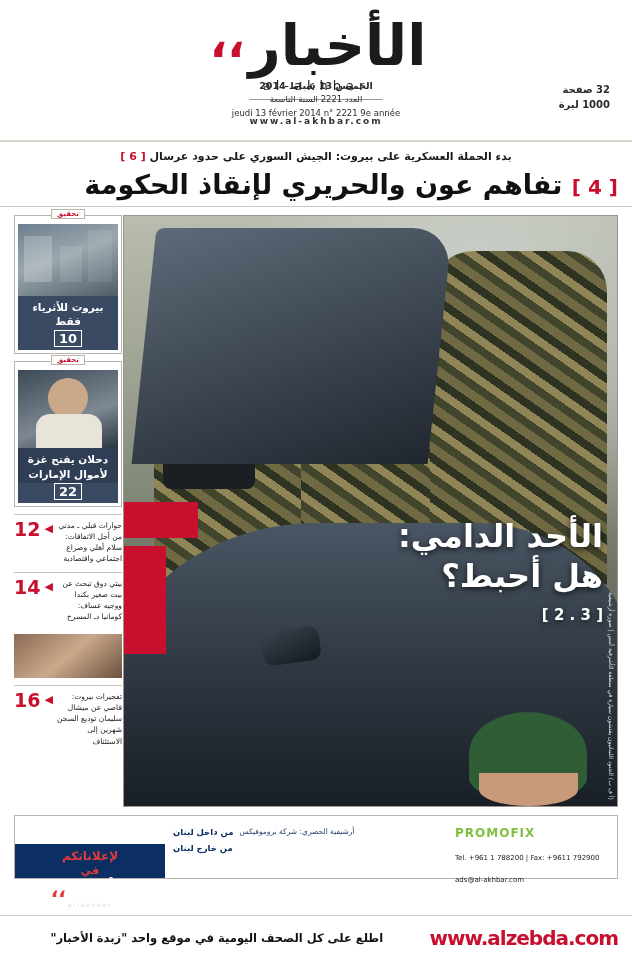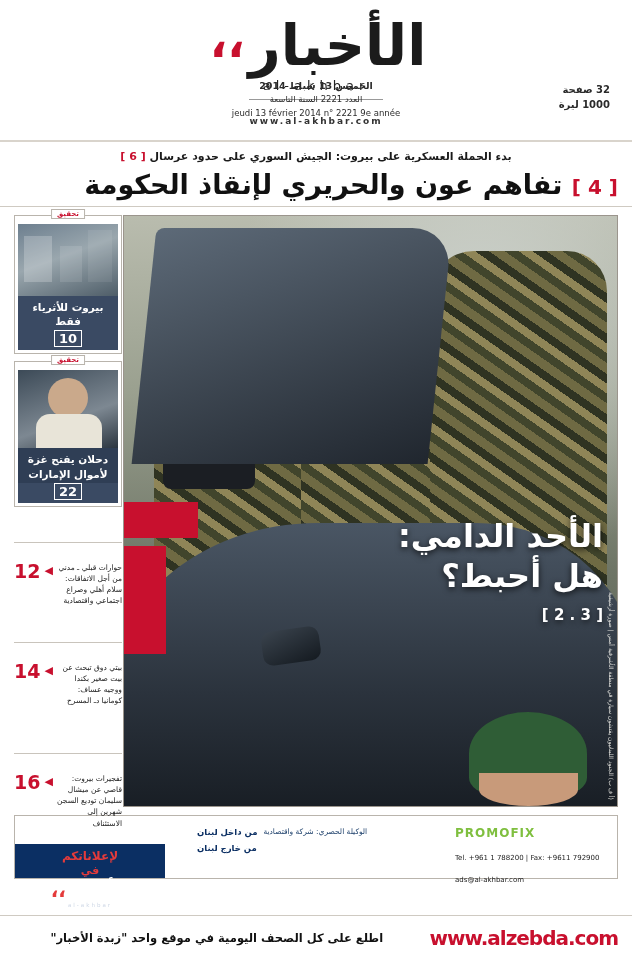--- a/index.html
+++ b/index.html
@@ -173,26 +173,25 @@
     padding-bottom:3px;
   }
   .promo-num span{
     border:1px solid #fff;
     padding:0 4px;
     display:inline-block;
   }
 
   .tease{
     border-top:1px solid #c9c4bc;
-    padding-top:19px;
+    padding-top:5px;
     display:flex;
     flex-direction:row-reverse;
     gap:4px;
     align-items:flex-start;
-    margin-top:28px;
   }
   .tease-num{
     color:#c8102e;
     font-size:19px;
     font-weight:bold;
     line-height:1;
     flex:0 0 auto;
   }
   .tease-arrow{
     color:#c8102e;
@@ -358,21 +357,21 @@
   .ad-mid{
     flex:1 1 auto;
     padding:8px 8px 4px 8px;
     box-sizing:border-box;
     font-size:8px;
     color:#102a54;
     text-align:right;
     line-height:1.9;
   }
   .ad-mid .row{display:flex;flex-direction:row-reverse;gap:6px;align-items:center;}
-  .ad-mid .tag{color:#0b2f63;font-weight:bold;font-size:8.5px;white-space:nowrap;margin-left:24px;}
+  .ad-mid .tag{color:#0b2f63;font-weight:bold;font-size:8.5px;white-space:nowrap;}
   .ad-mid .val{color:#23456f;font-size:7.5px;}
   .ad-left{
     flex:0 0 170px;
     padding:10px 8px;
     box-sizing:border-box;
     text-align:left;
     font-size:7px;
     color:#333;
   }
   .promofix{
@@ -523,21 +522,21 @@
   <div class="adstrip">
     <div class="ad-right">
       <div class="t1">لإعلاناتكم</div>
       <div class="t2">في</div>
       <div class="logo"><span>الأخبار</span><span class="q">،،</span></div>
       <div class="sub">al-akhbar</div>
     </div>
     <div class="ad-mid">
       <div class="row">
         <span class="tag">من داخل لبنان</span>
-        <span class="val">الوكيلة الحصري: شركة واقتصادية</span>
+        <span class="val">أرشيفية الحصري: شركة بروموفيكس</span>
       </div>
       <div class="row">
         <span class="tag">من خارج لبنان</span>
       </div>
     </div>
     <div class="ad-left">
       <div class="promofix"><span>PROMOFIX</span></div>
       <div class="tel">Tel. +961 1 788200 | Fax: +9611 792900</div>
       <div class="tel">ads@al-akhbar.com</div>
     </div>

